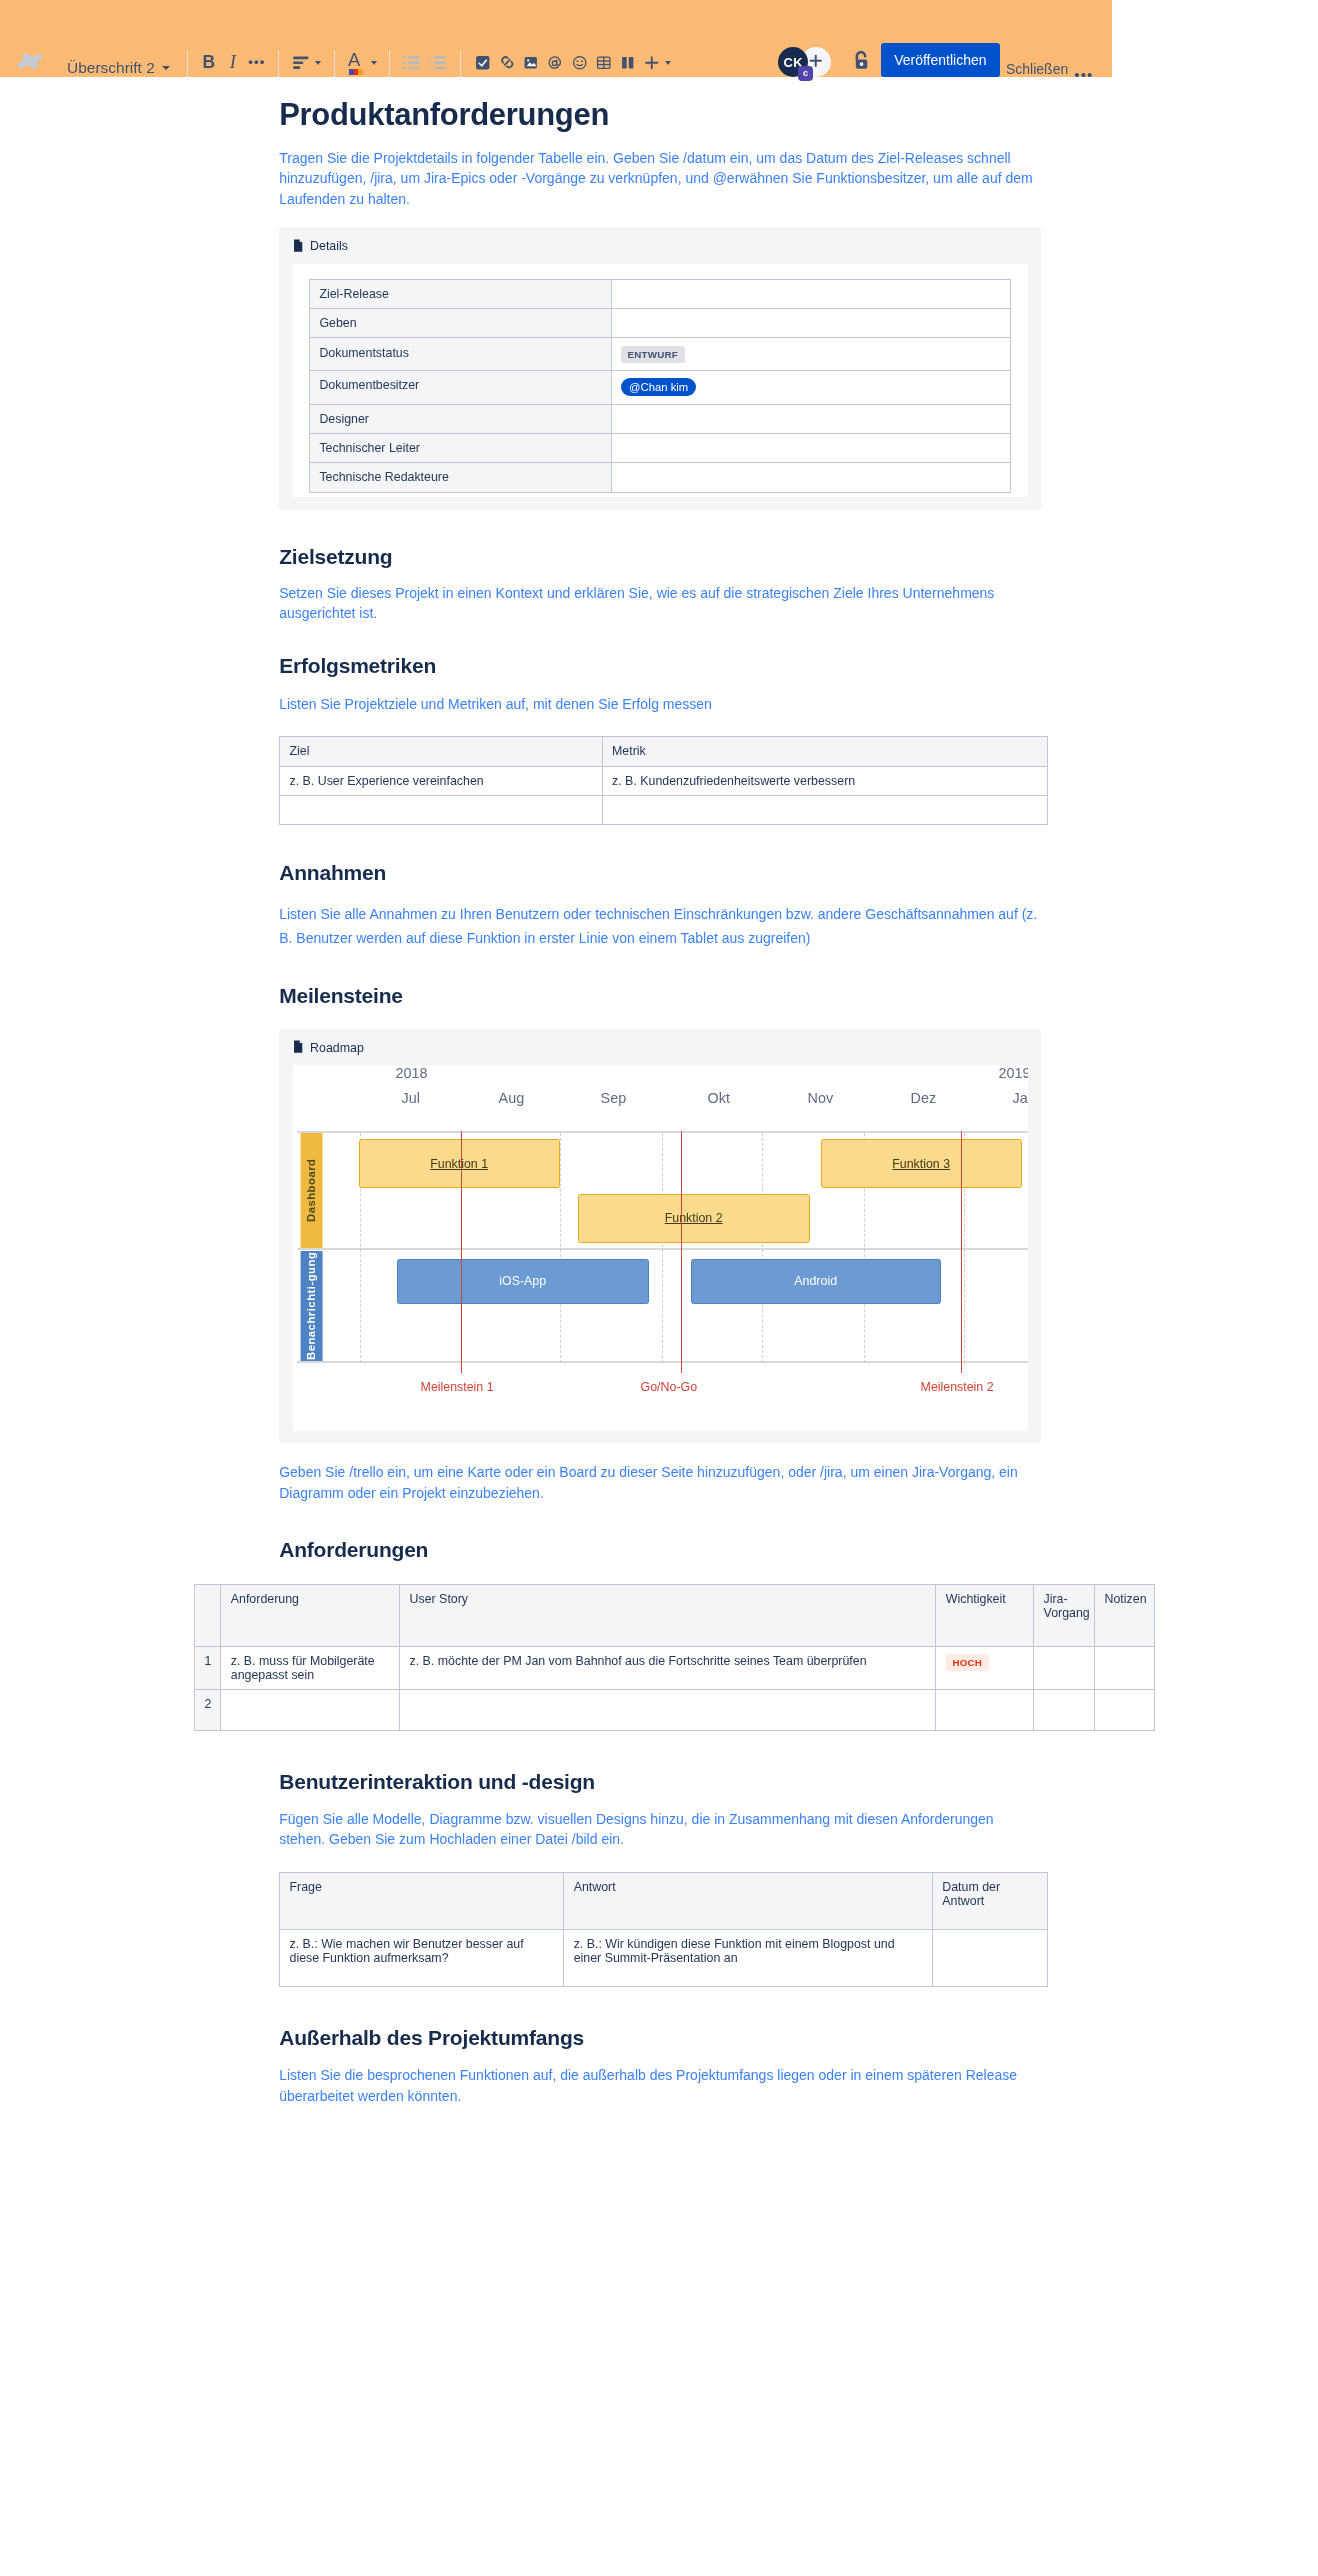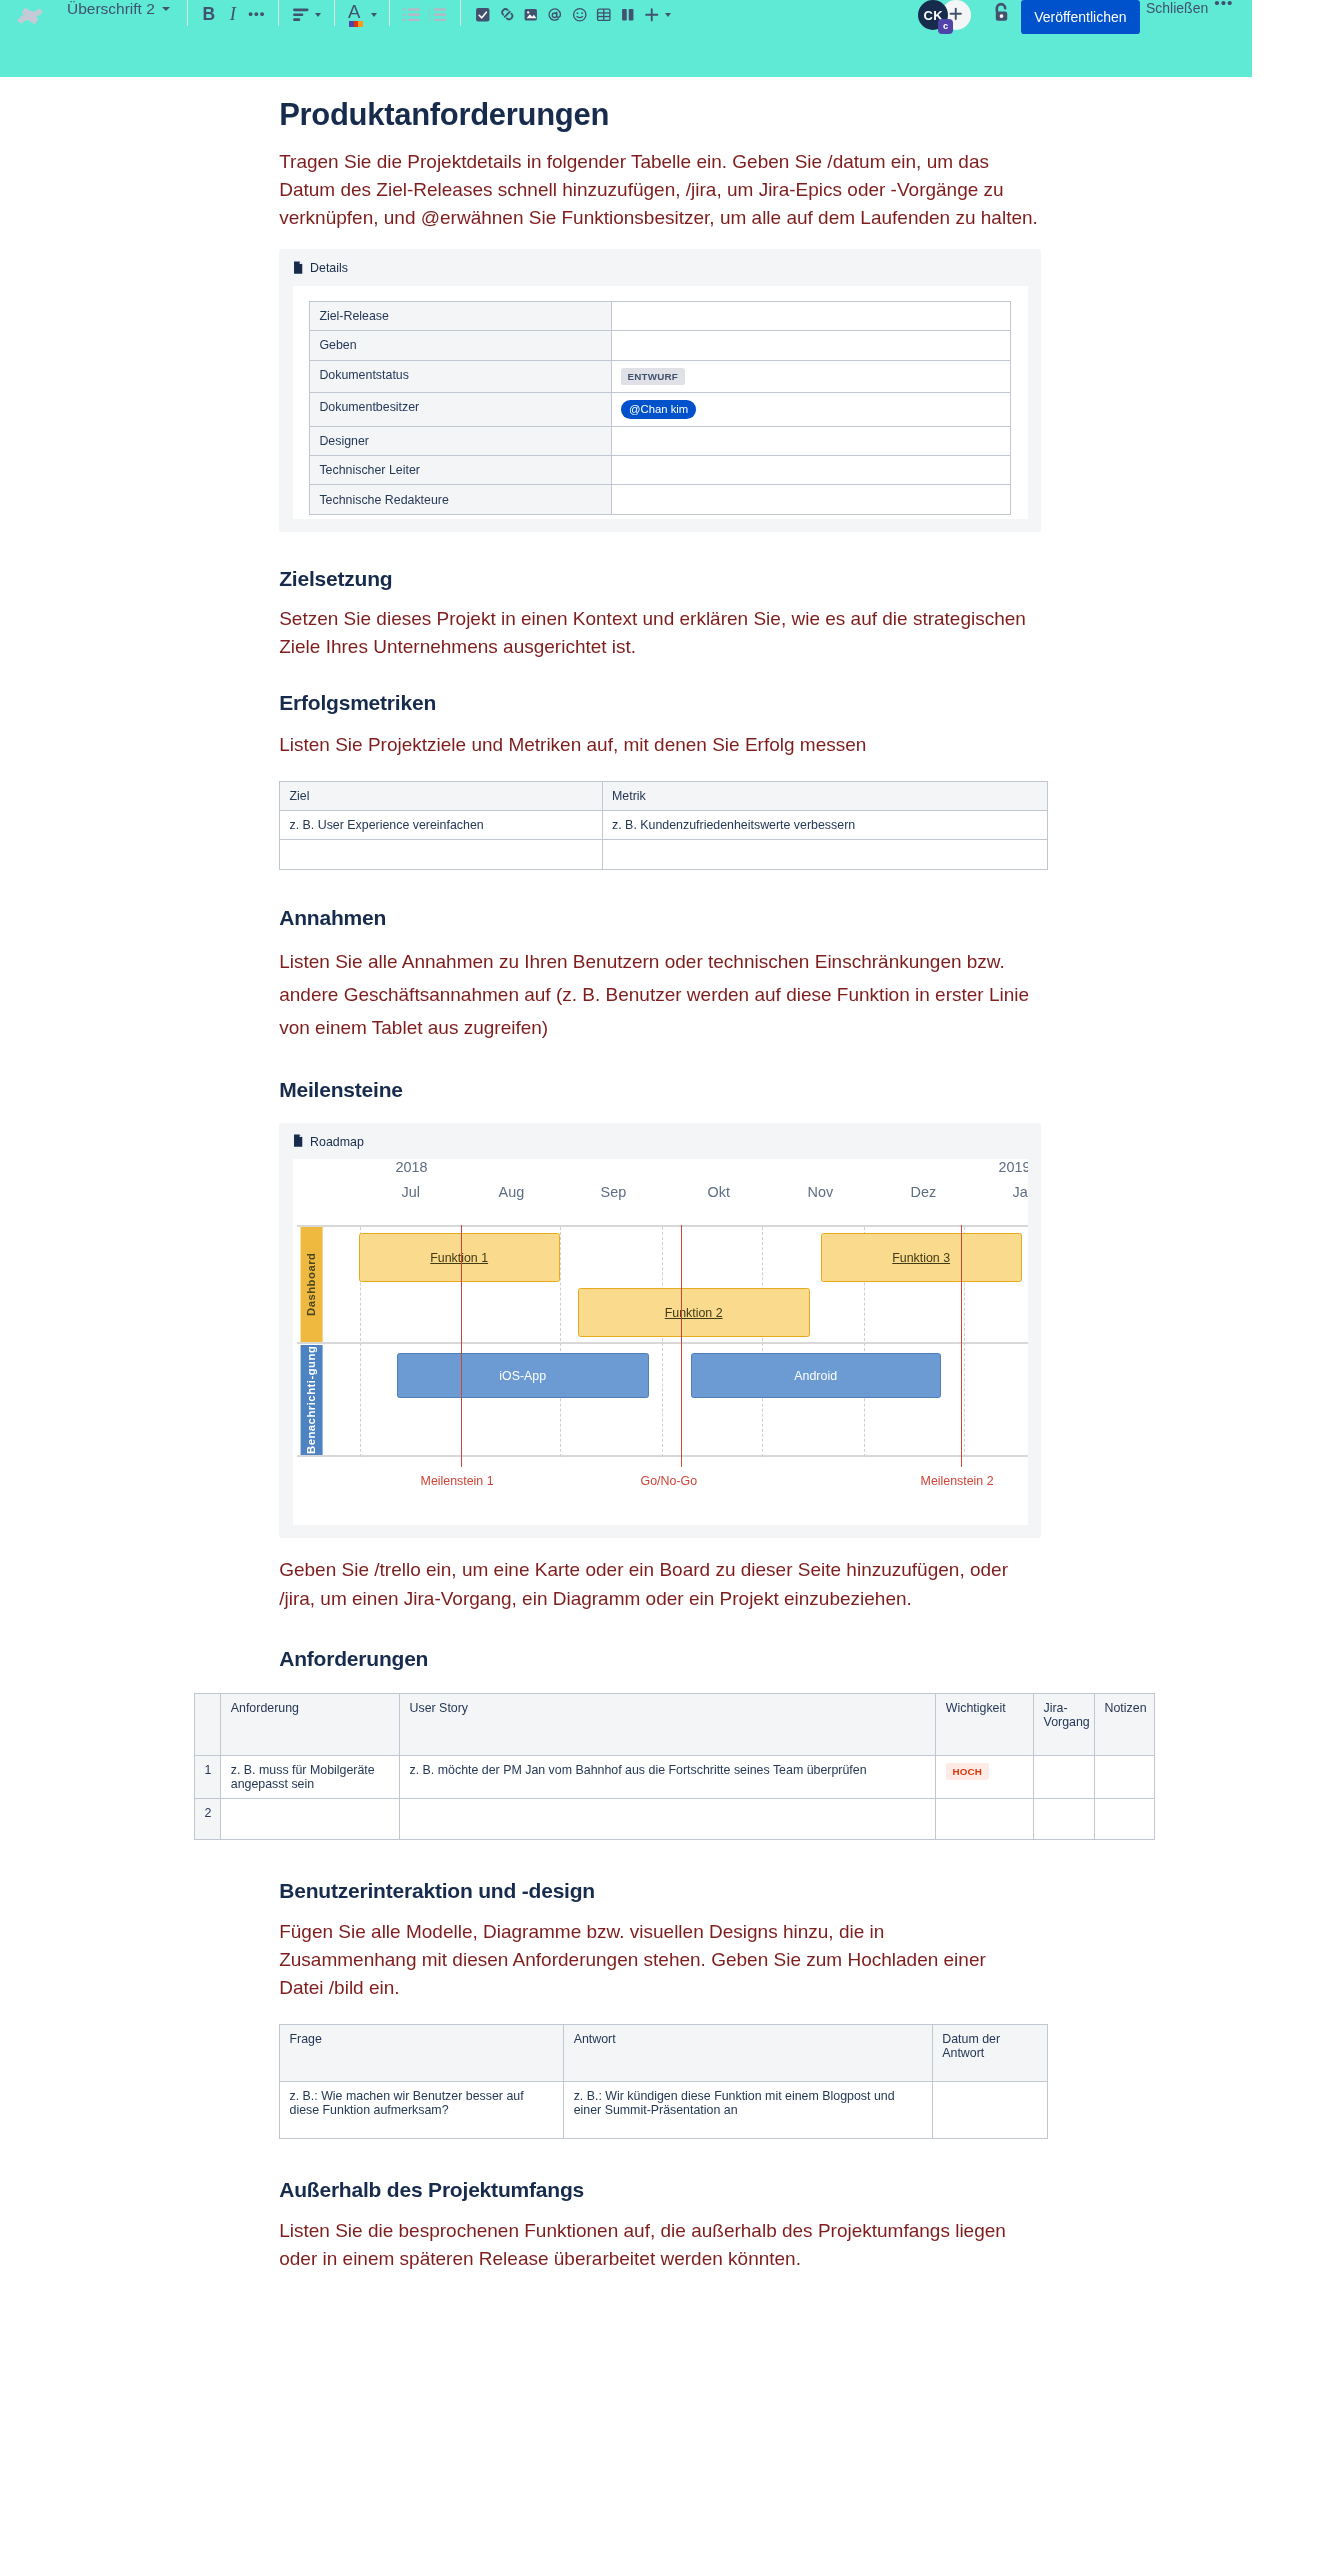--- a/index.html
+++ b/index.html
@@ -8,22 +8,22 @@
   body{
     background:#ffffff;
     font-family:"Liberation Sans",sans-serif;
     color:#253858;
     -webkit-font-smoothing:antialiased;
   }
   .page{position:relative;width:1319px;height:2634px;overflow:hidden;background:#fff;}
 
   
   .toolbar{
-    position:absolute;left:0;top:0;width:1252px;height:78px;
-    background:#5eead4;display:flex;align-items:flex-start;
+    position:absolute;left:0;top:0;width:1112px;height:78px;
+    background:#fdba74;display:flex;align-items:flex-end;
     border-bottom:0.5px solid #fff;
   }
   .tb-logo{width:32px;height:32px;margin-left:14.4px;margin-right:13.4px;position:relative;flex:0 0 auto;}
   .tb-logo svg{display:block;}
   .tb-style{
     display:flex;align-items:center;gap:7.2px;
     font-size:15.5px;color:#42526e;padding:0 7.2px;white-space:nowrap;
     cursor:pointer;
   }
   .chev{display:inline-block;width:0;height:0;border-left:4.1px solid transparent;border-right:4.1px solid transparent;border-top:4.6px solid #42526e;}
@@ -68,21 +68,21 @@
   .wrap{width:773px;margin:0 auto;padding-left:6.2px;}
 
   h1.doc-title{
     font-size:31px;font-weight:bold;color:#172b4d;letter-spacing:-0.3px;
     margin:18.5px 0 0 0;line-height:1.15;
   }
   h2.sec{
     font-size:21px;font-weight:bold;color:#172b4d;letter-spacing:-0.2px;line-height:1.2;
   }
   p.body{
-    font-size:19px;line-height:1.48;color:#7f1d1d;
+    font-size:14px;line-height:1.48;color:#3b82f6;
   }
 
   
   .panel{
     background:#f4f5f7;border-radius:3.1px;padding:11.3px 13.4px 13.4px 13.4px;
   }
   .panel-head{display:flex;align-items:center;gap:7.2px;}
   .panel-title{font-size:12.4px;color:#172b4d;}
   .panel-body{background:#fff;margin-top:10.3px;padding:14.4px 16.5px 4.1px 16.5px;}
 

